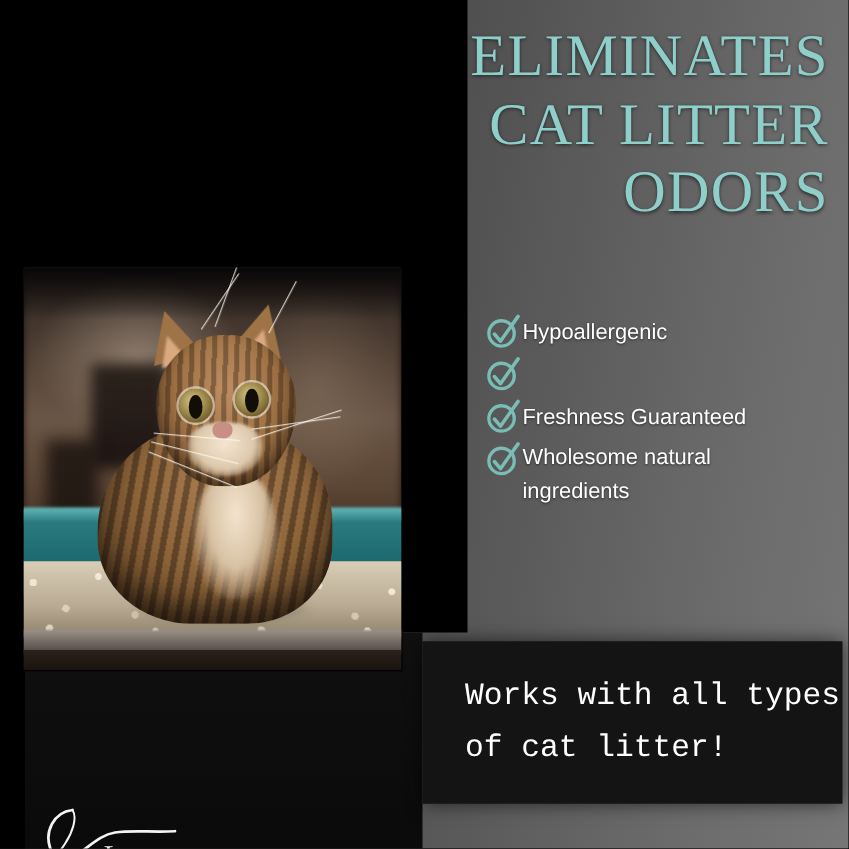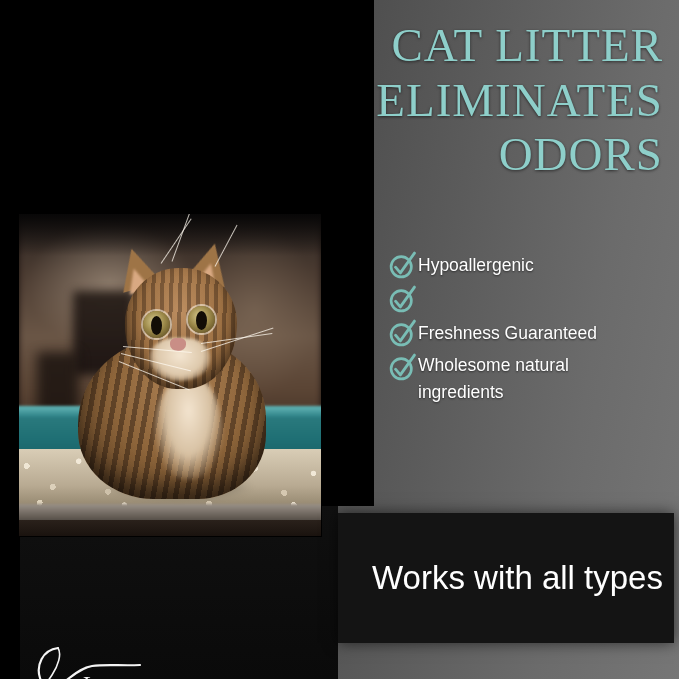--- a/index.html
+++ b/index.html
@@ -209,22 +209,22 @@
 
   
   .callout{
     position:absolute;left:338px;top:513px;width:336px;height:130px;
     background:#141414;
     display:flex;flex-direction:column;justify-content:center;
     padding:0 0 0 34px;box-sizing:border-box;
     box-shadow:0 0 14px rgba(0,0,0,.6);
   }
   .callout-line{
-    color:#fff;font-size:33px;line-height:42px;
-    font-family:Liberation Sans, sans-serif;white-space:nowrap;
+    color:#fff;font-size:25px;line-height:42px;
+    font-family:Liberation Mono, monospace;white-space:nowrap;
   }
 
   
   .logo{
     position:absolute;left:28px;top:644px;width:180px;height:62px;
   }
   .logo-mark{position:absolute;left:0;top:0;width:120px;height:48px;}
   .logo-word{
     position:absolute;left:55px;top:28px;
     color:#f2f2f2;font-family:"Liberation Serif", serif;
@@ -273,22 +273,22 @@
       <div class="whisk" style="left:19%;top:41%;width:38%;transform:rotate(5deg);"></div>
       <div class="whisk" style="left:62%;top:40%;width:40%;transform:rotate(-8deg);"></div>
       <div class="whisk" style="left:62%;top:43%;width:42%;transform:rotate(-18deg);"></div>
       <div class="whisk" style="left:40%;top:8%;width:30%;transform:rotate(-56deg);"></div>
       <div class="whisk" style="left:46%;top:7%;width:28%;transform:rotate(-70deg);"></div>
       <div class="whisk" style="left:70%;top:9%;width:26%;transform:rotate(-62deg);"></div>
     </div>
   </div>
 
   <div class="headline" id="headline" style="color: rgb(142, 207, 202);">
+      <span class="hl-line">ELIMINATES</span>
       <span class="hl-line">CAT LITTER</span>
-      <span class="hl-line">ELIMINATES</span>
       <span class="hl-line">ODORS</span>
     </div>
 
   <div class="benefits" id="benefits">
       <div class="benefit">
         <svg viewBox="0 0 34 34" class="check-icon">
           <circle cx="15" cy="19" r="11.5" fill="none" stroke="#79bdb5" stroke-width="3"></circle>
           <path d="M8.5 19.5 L14 26 L30 3.5" fill="none" stroke="#79bdb5" stroke-width="3.2" stroke-linecap="round" stroke-linejoin="round"></path>
         </svg>
         <div class="benefit-text" style="color: rgb(255, 255, 255);">
@@ -317,20 +317,21 @@
         </svg>
         <div class="benefit-text two-line" style="color: rgb(255, 255, 255);">
           <div>Wholesome natural</div>
           <div>ingredients</div>
         </div>
       </div>
     </div>
 
   <div class="callout" id="callout" style="background: rgb(20, 20, 20);">
       <div class="callout-line" style="color: rgb(255, 255, 255);">Works with all types</div>
+      <div class="callout-line" style="color: rgb(255, 255, 255);">of cat litter!</div>
     </div>
 
   <div class="logo">
     <svg class="logo-mark" viewBox="0 0 120 48">
       <path d="M30 4 C14 6 8 22 12 34 C15 43 24 46 33 40 C44 33 52 24 64 22 C78 20 94 22 112 21" fill="none" stroke="#f4f4f4" stroke-width="2.2" stroke-linecap="round"></path>
       <path d="M30 4 C34 10 30 22 24 31 C19 39 12 45 6 47" fill="none" stroke="#f4f4f4" stroke-width="1.6" stroke-linecap="round"></path>
     </svg>
     <div class="logo-word">Lapew</div>
   </div>
 

